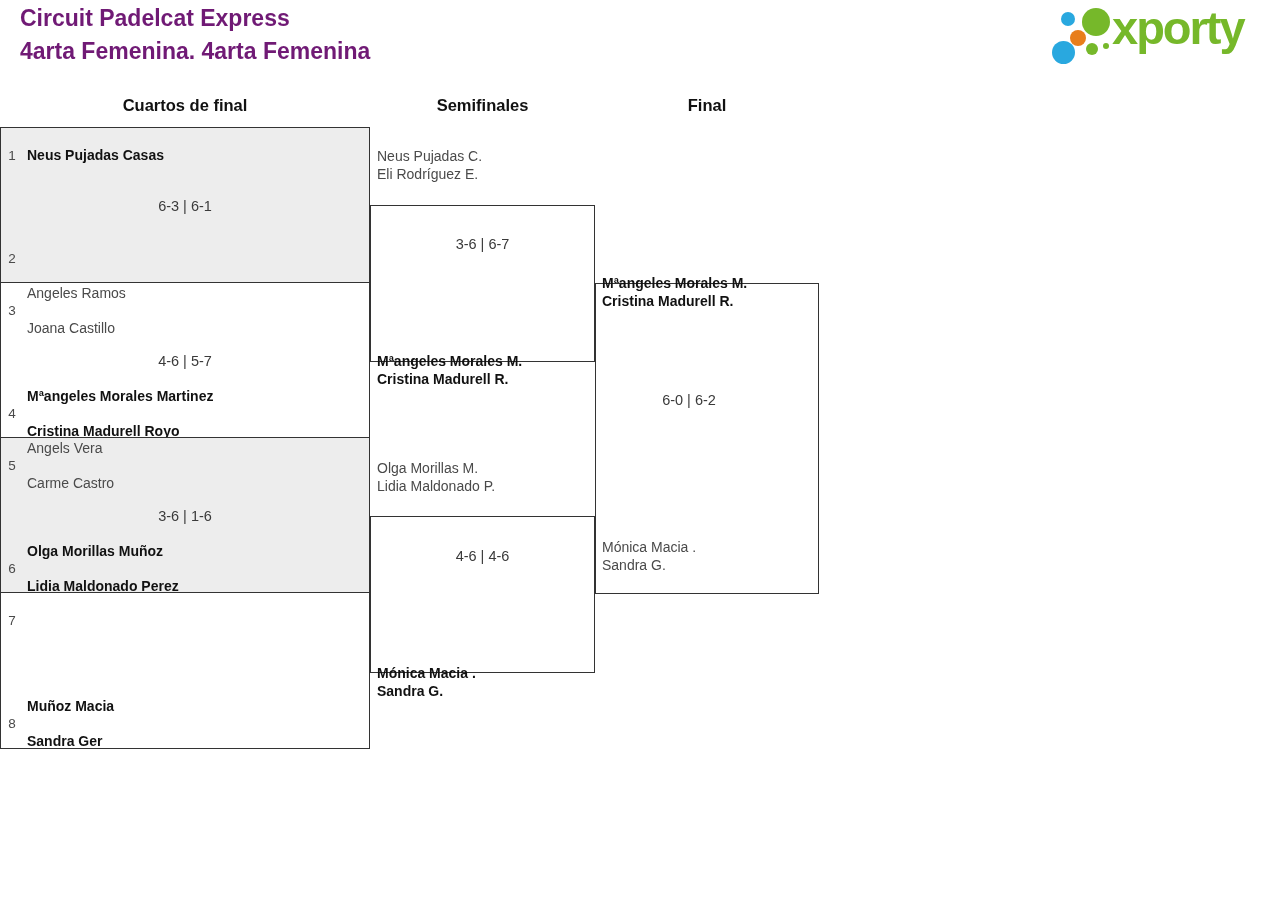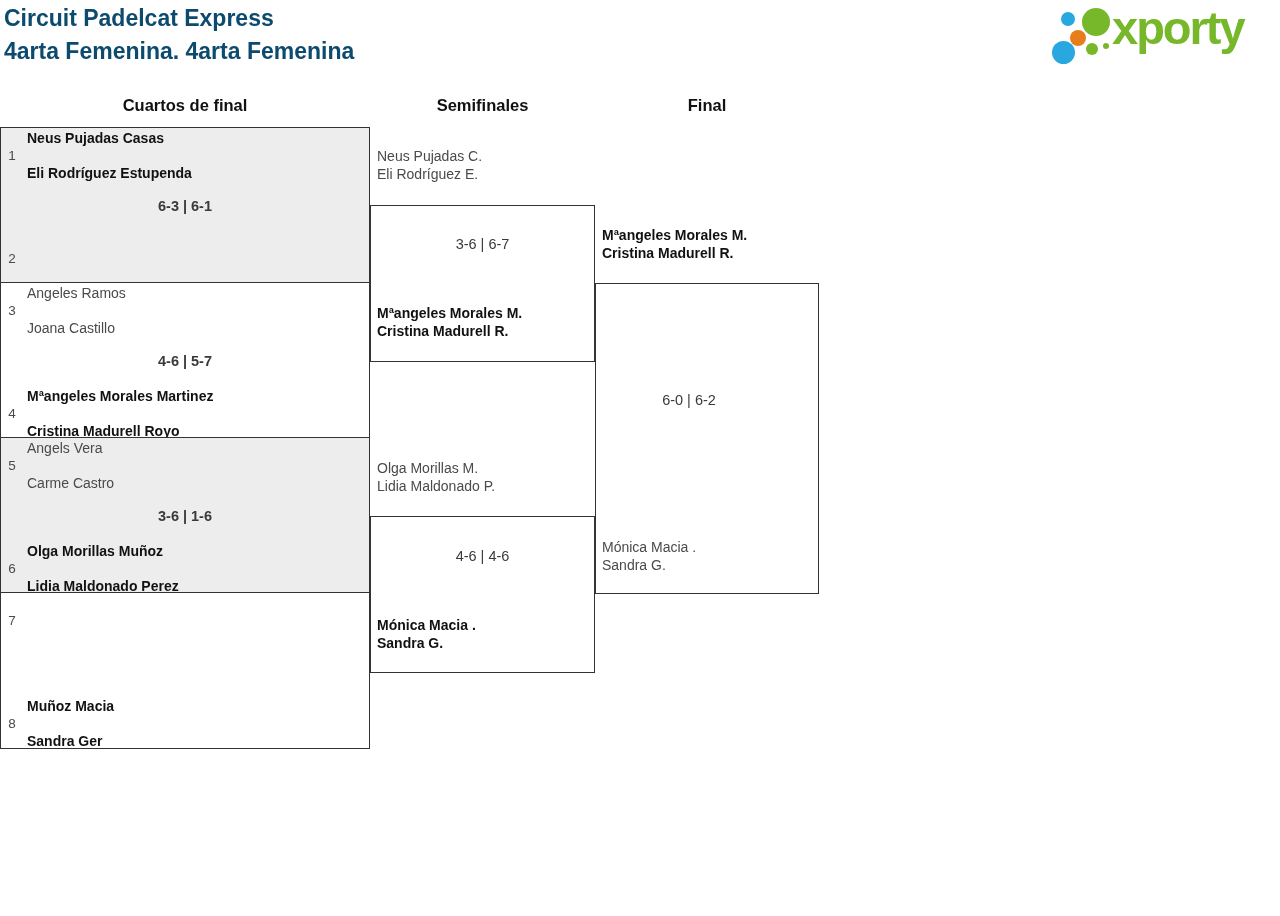--- a/index.html
+++ b/index.html
@@ -1,21 +1,21 @@
 <!DOCTYPE html>
 <html><head>
 <meta charset="utf-8">
 <style>
   html,body{margin:0;padding:0;background:#fff;}
   body{width:1280px;height:916px;position:relative;overflow:hidden;
        font-family:"Liberation Sans", sans-serif;-webkit-font-smoothing:antialiased;}
   .abs{position:absolute;}
 
   
-  .title{left:4px;top:2px;font-size:23px;line-height:33px;font-weight:600;color:#0c4a6e;}
+  .title{left:20px;top:2px;font-size:23px;line-height:33px;font-weight:600;color:#701a75;}
   .title .line{white-space:nowrap;}
 
   
   .logo{left:1046px;top:4px;width:230px;height:66px;cursor:pointer;}
   .dot{position:absolute;border-radius:50%;}
   .wordmark{position:absolute;left:66px;top:-4px;font-size:47px;font-weight:700;
             letter-spacing:-2px;color:#76B82A;}
 
   
   .col-header{top:96px;height:22px;font-size:16.5px;font-weight:700;color:#111;
@@ -32,32 +32,32 @@
   .seed{position:absolute;left:0;width:22px;height:36px;display:flex;align-items:center;
         justify-content:center;font-size:13.5px;color:#4A4A4A;}
   .seed.s-top{top:9px;}
   .seed.s-bot{top:112px;}
   .slot{position:absolute;left:26px;right:8px;height:36px;display:flex;flex-direction:column;
         justify-content:center;font-size:14px;line-height:18px;color:#4A4A4A;gap:17px;}
   .slot.s-top{top:9px;}
   .slot.s-bot{top:112px;}
   .slot.winner{color:#111;font-weight:700;}
   .score{position:absolute;left:0;width:100%;top:70px;height:18px;text-align:center;
-         font-size:14.5px;color:#3A3A3A;font-weight:bold;}
+         font-size:14.5px;color:#3A3A3A;}
 
   
   .sf-box{left:370px;width:225px;height:157px;border:1.5px solid #333;box-sizing:border-box;
           background:transparent;}
   .sf1{top:205px;}.sf2{top:516px;}
   .final-box{left:595px;top:283px;width:224px;height:311px;border:1.5px solid #333;
              box-sizing:border-box;background:transparent;}
 
   
   .team-float{font-size:14px;line-height:18px;color:#4A4A4A;white-space:nowrap;}
-  .team-float.winner{color:#111;font-weight:700;}
+  .team-float.winner{color:#111;font-weight:700;margin-top:48px;}
   .score-float{width:225px;text-align:center;font-size:14.5px;color:#3A3A3A;}
 
   .sf1-t1{left:377px;top:147px;}
   .sf1-score{left:370px;top:236px;}
   .sf1-t2{left:377px;top:304px;}
   .sf2-t1{left:377px;top:459px;}
   .sf2-score{left:370px;top:548px;}
   .sf2-t2{left:377px;top:616px;}
   .f-t1{left:602px;top:226px;}
   .f-score{left:595px;top:392px;width:188px;text-align:center;}
@@ -82,21 +82,20 @@
 </div>
 
 <div class="abs col-header col-qf">Cuartos de final</div>
 <div class="abs col-header col-sf">Semifinales</div>
 <div class="abs col-header col-f">Final</div>
 
 <div class="abs qf-box qf1 shaded">
   <div class="seed s-top">1</div>
   <div class="slot s-top winner">
     <div>Neus Pujadas Casas</div>
-    <div>Eli Rodríguez Estupenda</div>
   </div>
   <div class="score">6-3 | 6-1</div>
   <div class="seed s-bot">2</div>
 </div>
 
 <div class="abs qf-box qf2">
   <div class="seed s-top">3</div>
   <div class="slot s-top">
     <div>Angeles Ramos</div>
     <div>Joana Castillo</div>

